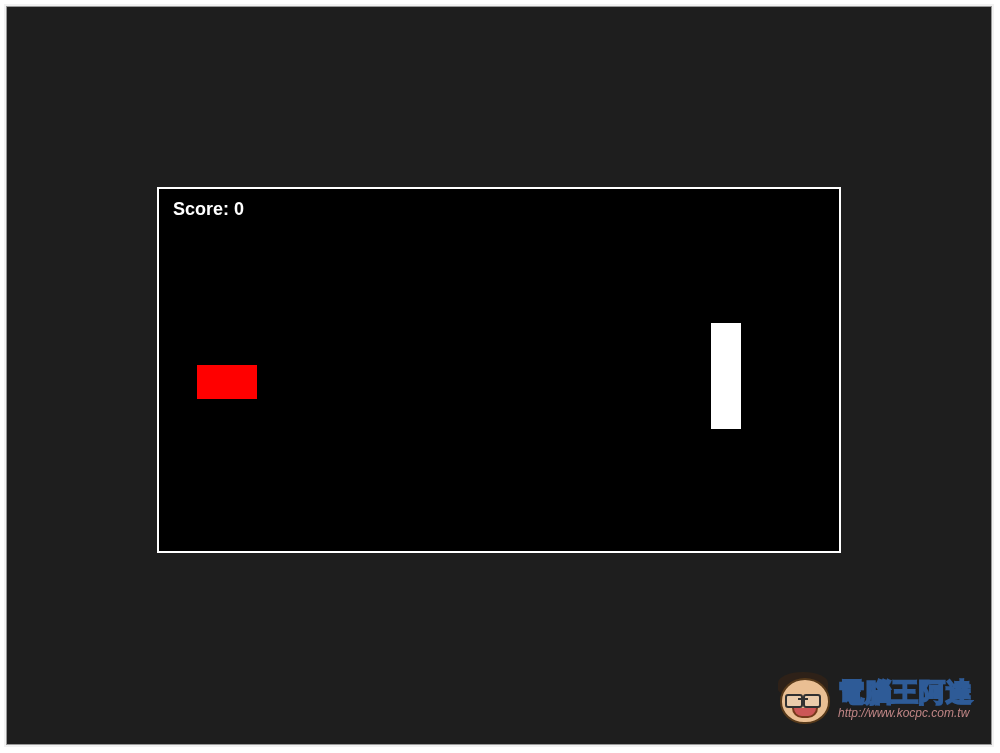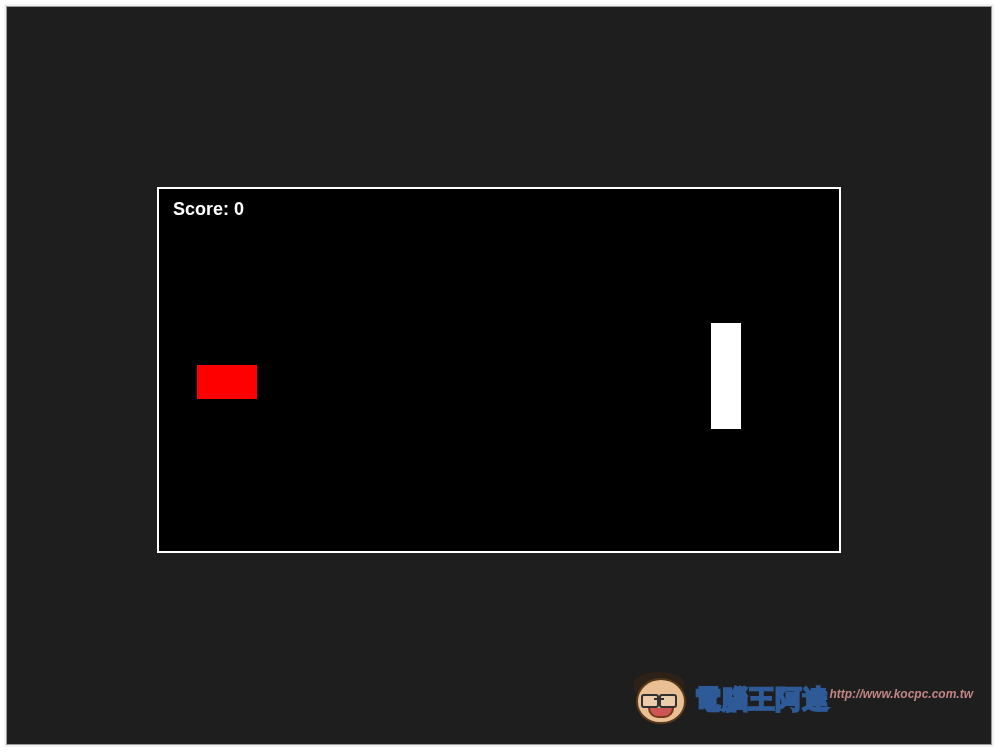--- a/index.html
+++ b/index.html
@@ -111,39 +111,38 @@
     position: absolute;
     left: 16px; top: 36px;
     width: 22px; height: 8px;
     border: 2px solid #7a3b1a;
     border-top: none;
     border-radius: 0 0 14px 14px;
     background: #d65a5a;
   }
   .wm-text {
     display: flex;
-    flex-direction: row;
+    flex-direction: column;
     line-height: 1;
   }
   .wm-title {
     font-size: 26px;
     font-weight: 900;
     color: #dfeaf3;
     -webkit-text-stroke: 2px #2f5f9e;
     text-shadow: 1px 1px 0 #1a3a66;
     letter-spacing: 1px;
     white-space: nowrap;
   }
   .wm-url {
     font-size: 12px;
     color: #c98b8b;
     font-style: italic;
     margin-top: 2px;
     white-space: nowrap;
-    font-weight: bold;
   }
 </style>
 </head>
 <body>
 
 <div class="outer-frame">
 
   <div class="canvas-border">
     <div class="game-canvas">
 

